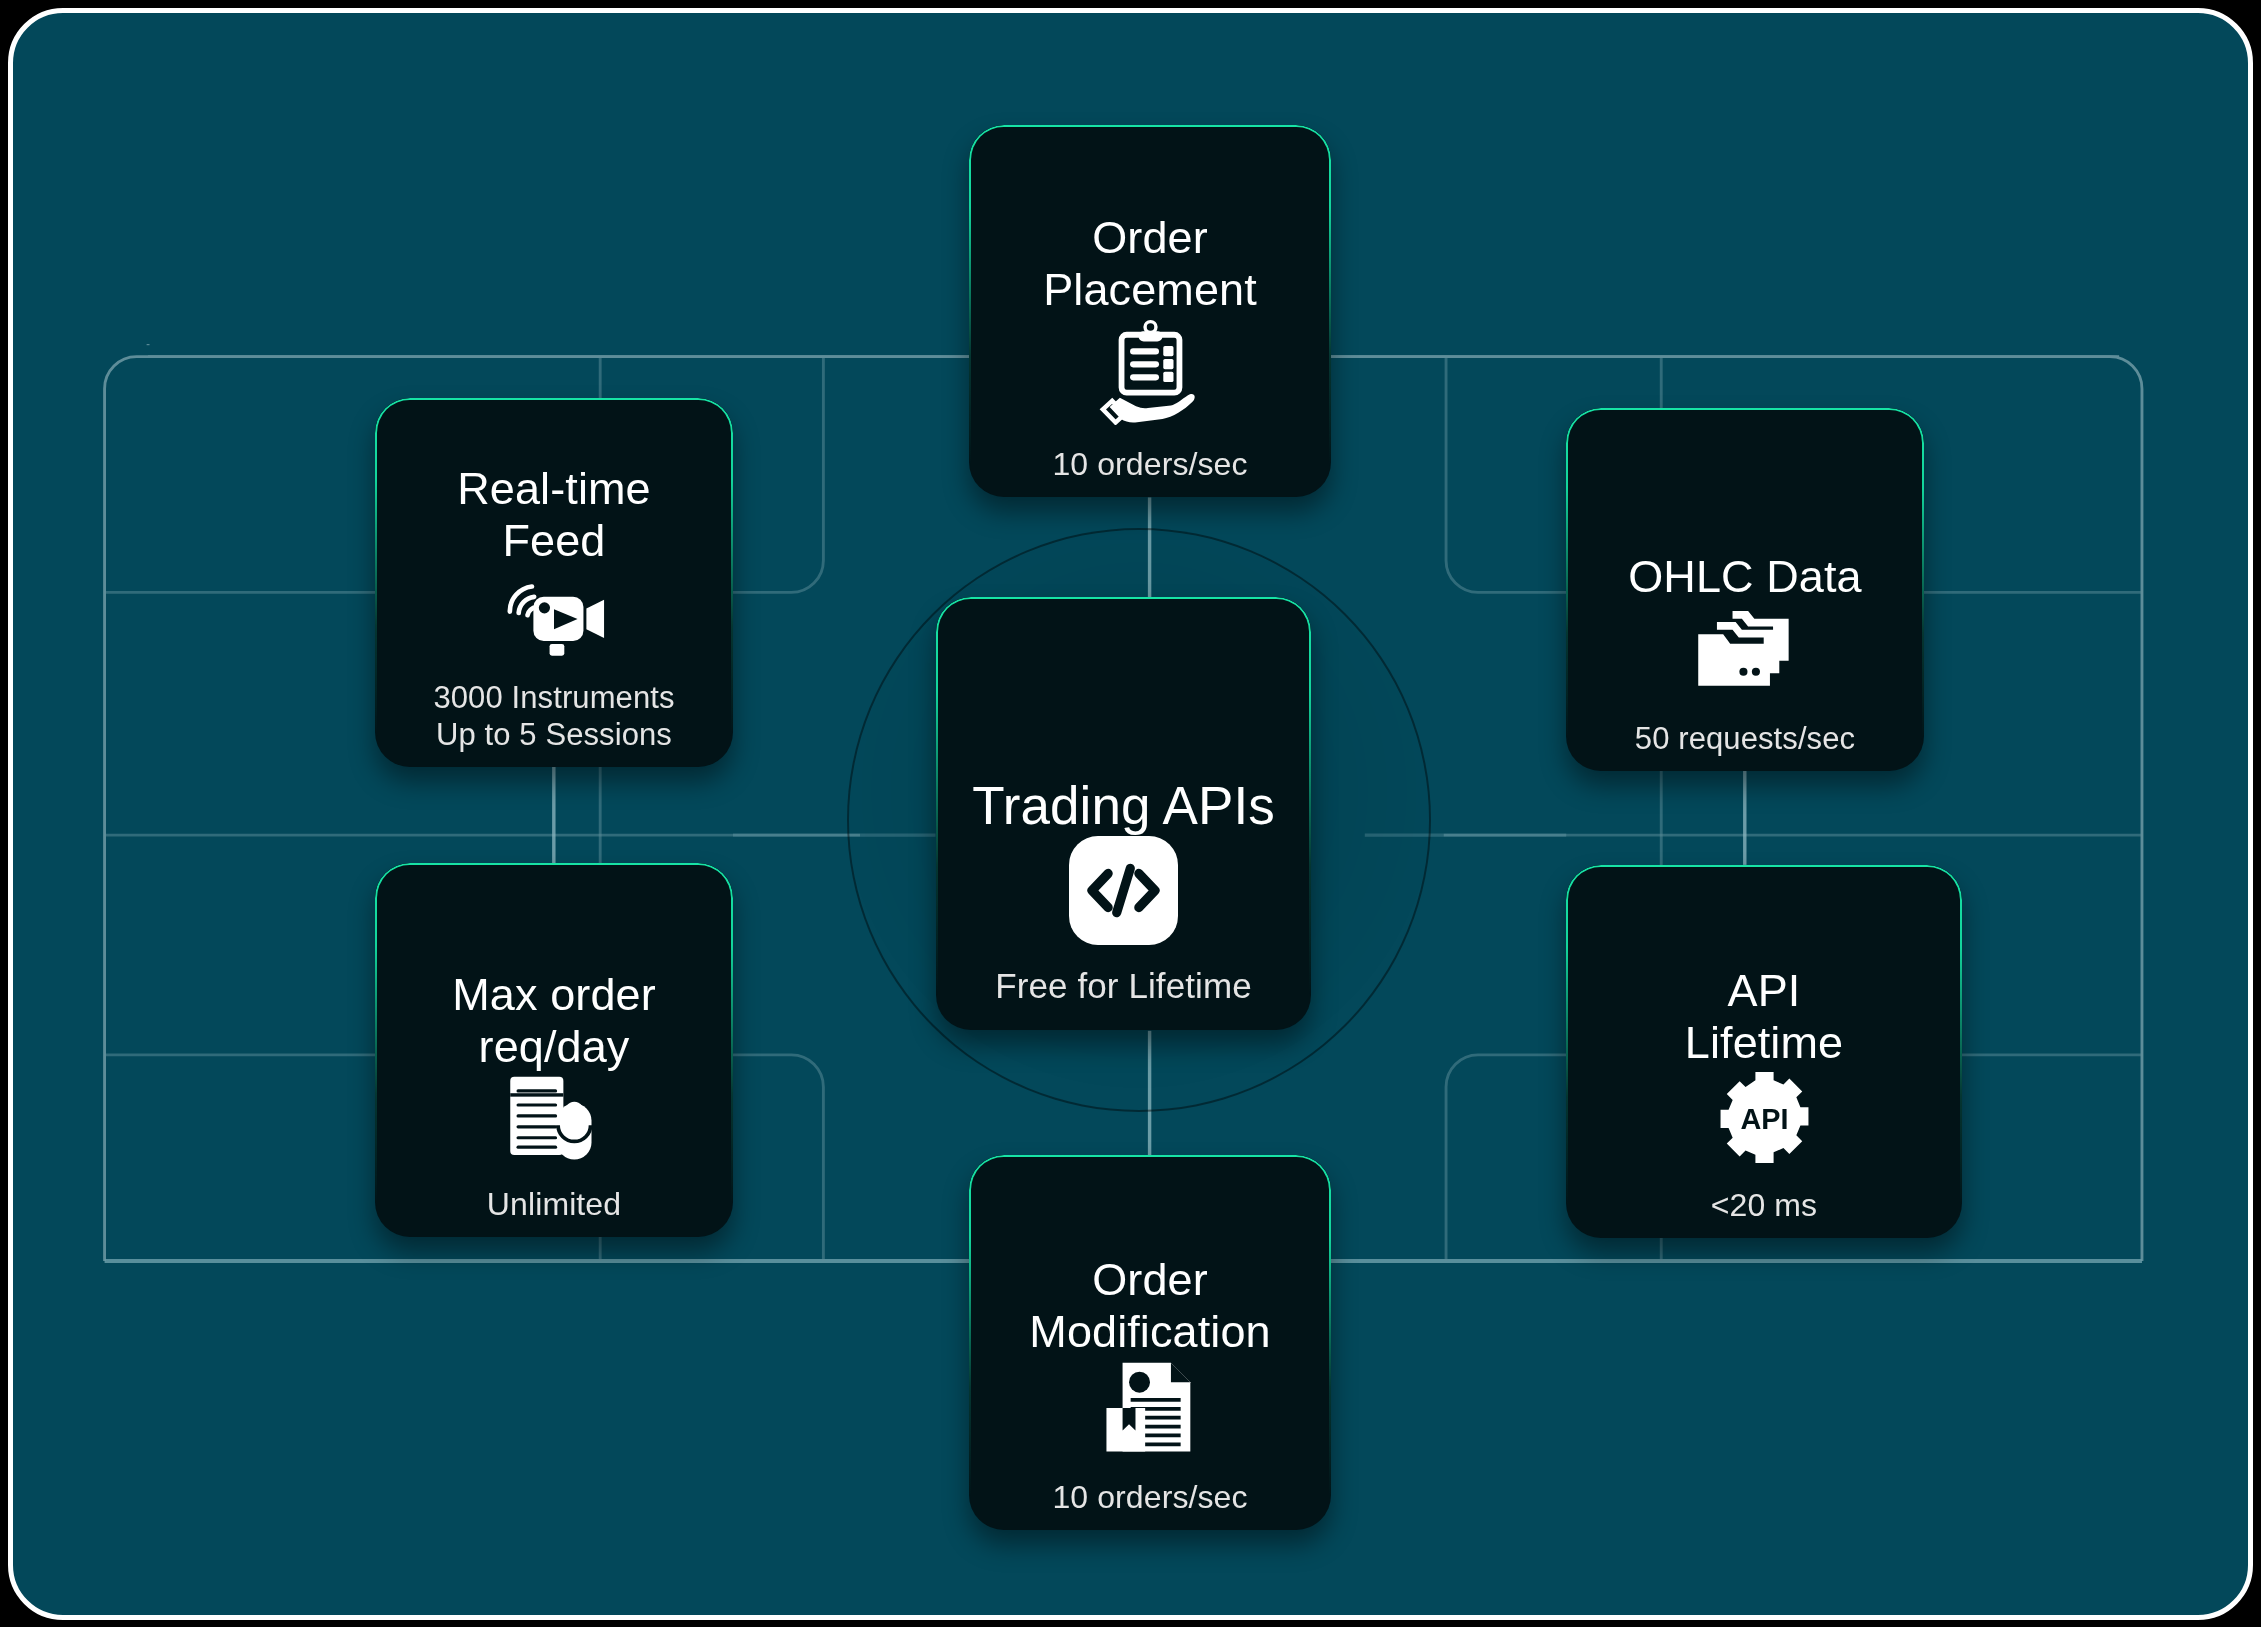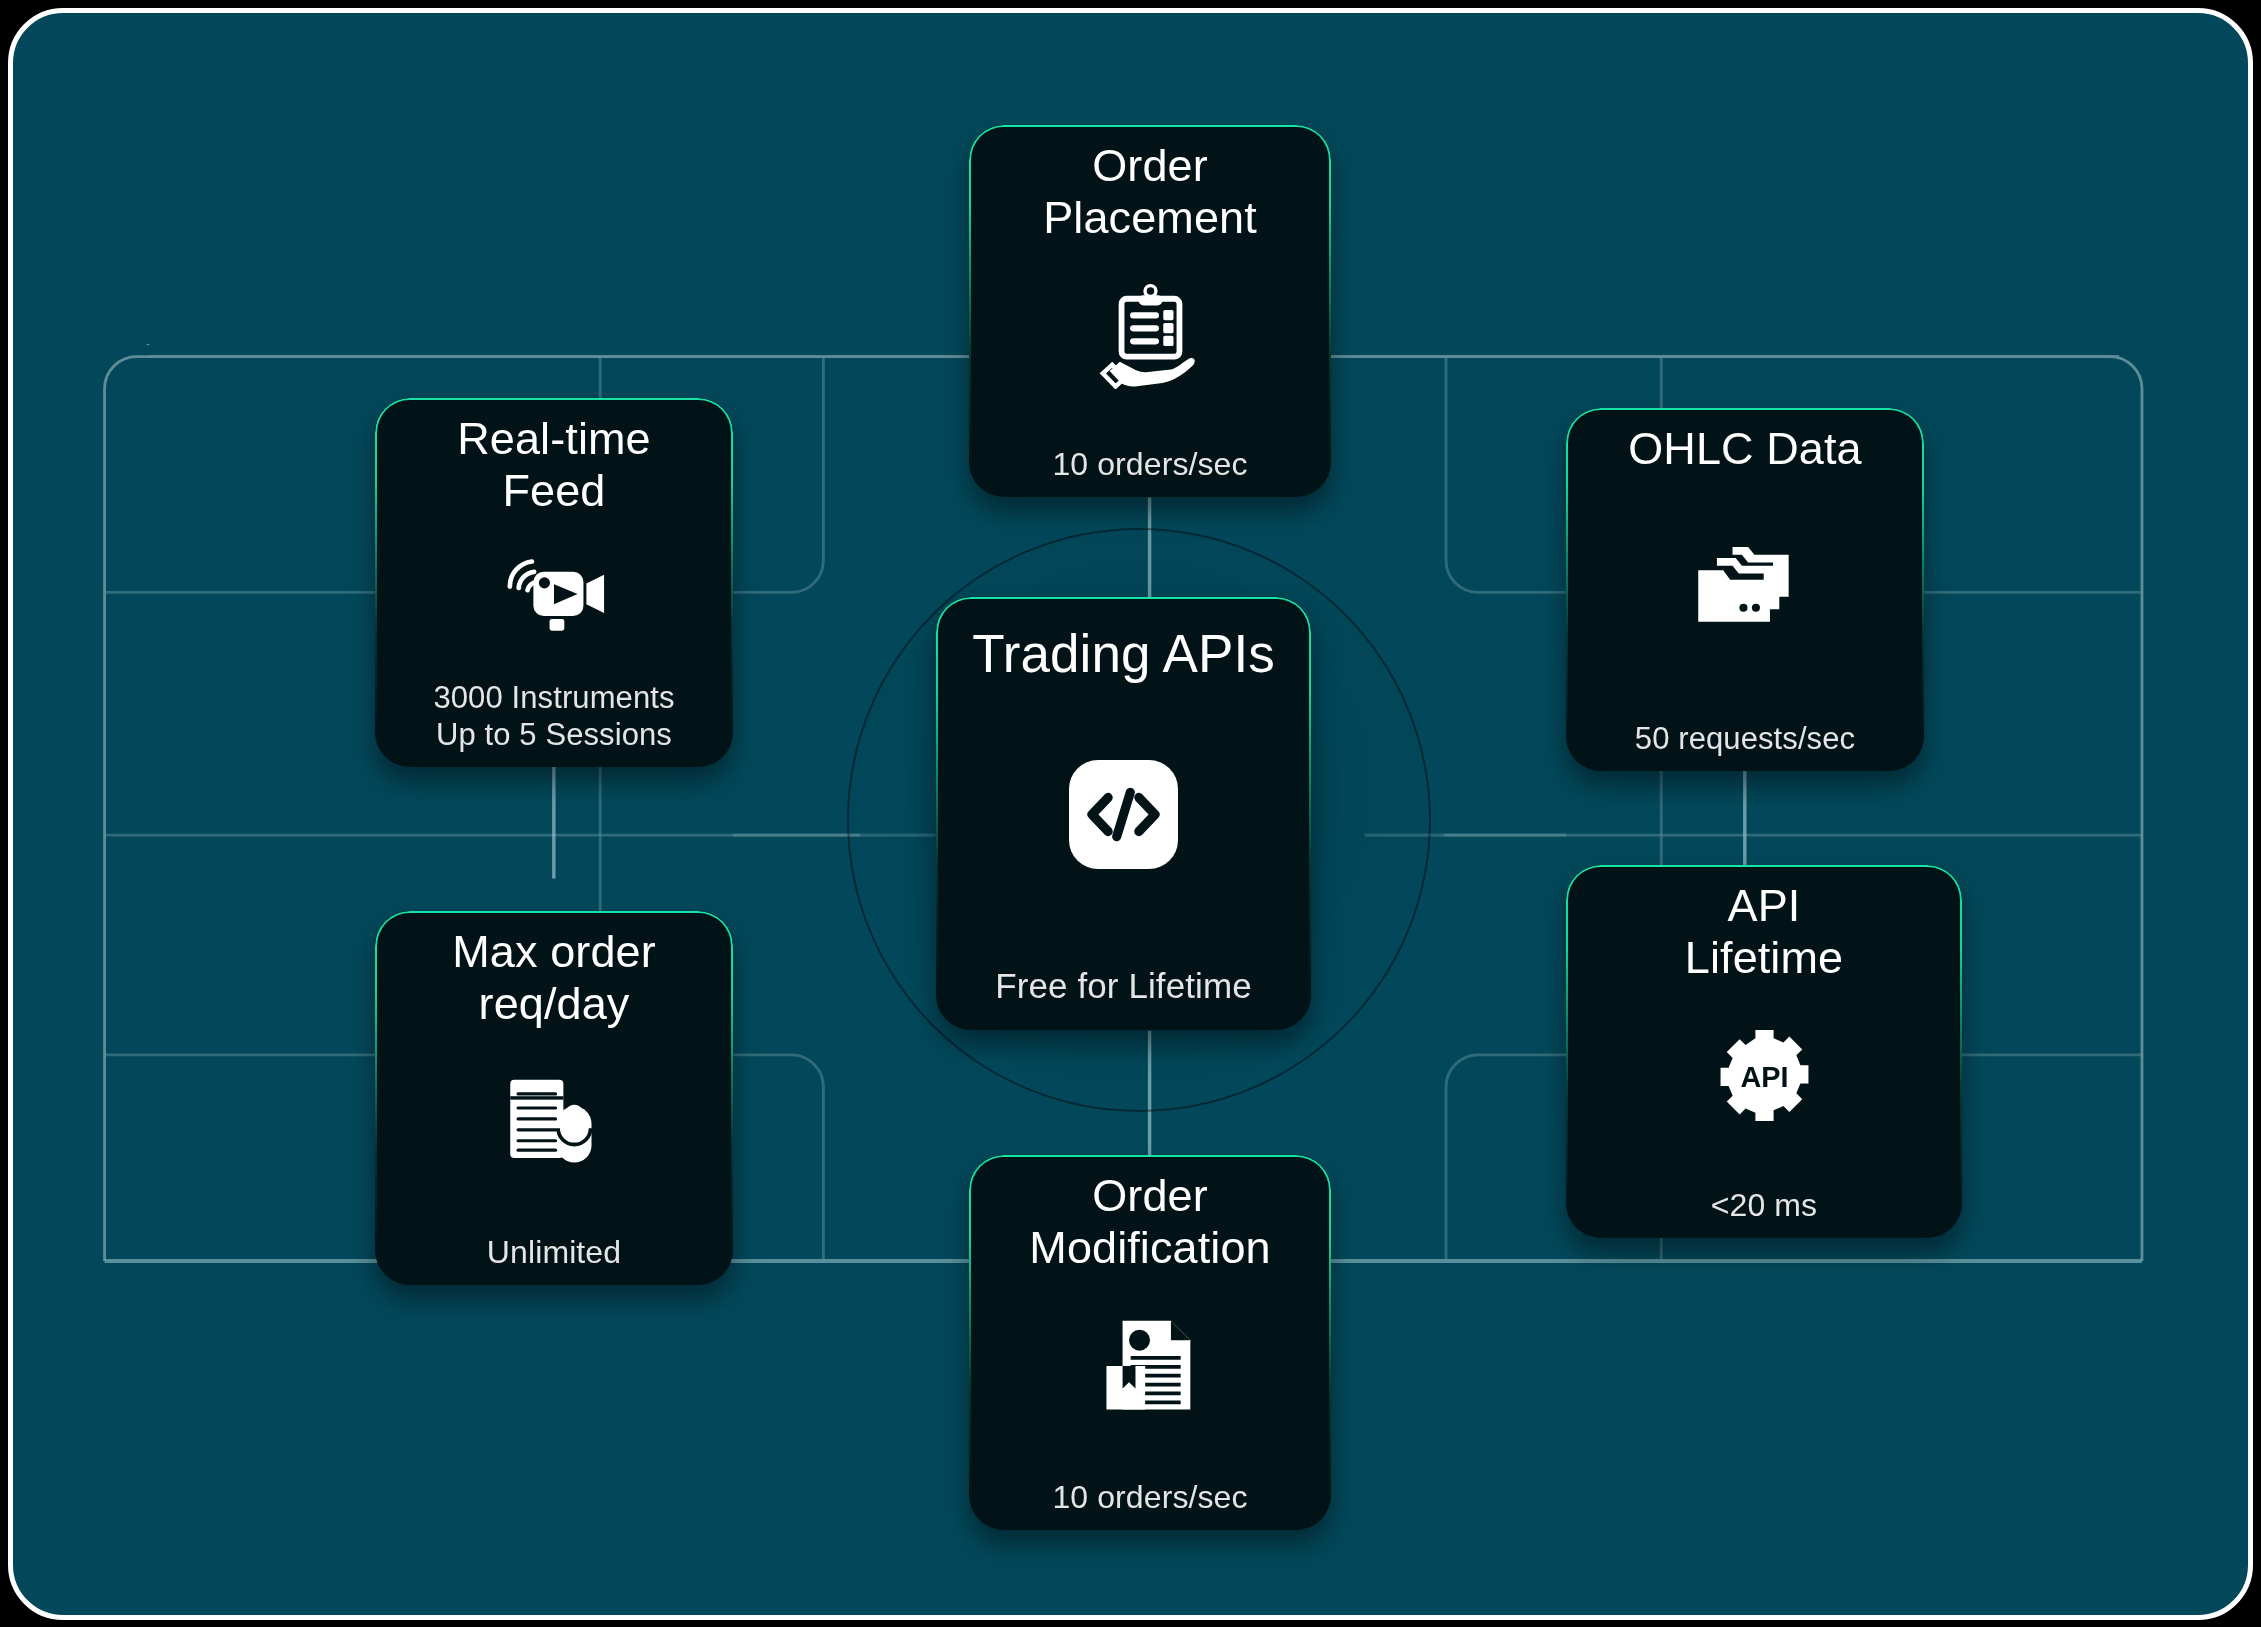--- a/index.html
+++ b/index.html
@@ -33,21 +33,21 @@
     border:2.3px solid rgba(0,0,0,.42);
     background:radial-gradient(circle at 50% 45%, rgba(0,0,0,.12), rgba(0,0,0,0) 70%);
   }
 
   
   .card{
     position:absolute;
     border-radius:35px;
     background:#021317;
     padding:15px 10.3px 13.7px;
-    display:flex;flex-direction:column;align-items:center;justify-content:space-between;
+    display:flex;flex-direction:column;align-items:center;justify-content:flex-end;
     box-shadow:0 15px 26px rgba(0,0,0,.42);
     text-align:center;
   }
   .card::before{
     content:"";position:absolute;inset:0;border-radius:35px;padding:2.3px;
     background:linear-gradient(180deg,#17e3a5 0%,#13d59c 22%,rgba(10,120,100,.35) 62%,rgba(3,72,90,0) 92%);
     -webkit-mask:linear-gradient(#000 0 0) content-box,linear-gradient(#000 0 0);
     -webkit-mask-composite:xor;mask-composite:exclude;
     pointer-events:none;
   }
@@ -72,21 +72,21 @@
 
   #card-ohlc-data{left:1553px;top:395px;width:358px;height:363px;}
   #card-ohlc-data .t{font-size:45px;}
   #card-ohlc-data .sub{font-size:31px;}
 
   #card-trading-apis{left:923px;top:584px;width:375px;height:433px;padding:26px 10.3px 23px;}
   #card-trading-apis::before{border-radius:35px;}
   #card-trading-apis .t{font-size:53px;}
   #card-trading-apis .sub{font-size:35px;}
 
-  #card-max-order{left:362px;top:898px;width:358px;height:374px;}
+  #card-max-order{left:362px;top:850px;width:358px;height:374px;}
   #card-max-order .t{font-size:45px;}
   #card-max-order .sub{font-size:32px;}
 
   #card-api-response{left:1553px;top:852px;width:396px;height:373px;}
   #card-api-response .t{font-size:45px;}
   #card-api-response .sub{font-size:32px;}
 
   #card-order-modification{left:956px;top:1142px;width:362px;height:375px;}
   #card-order-modification .t{font-size:45px;}
   #card-order-modification .sub{font-size:32px;}

